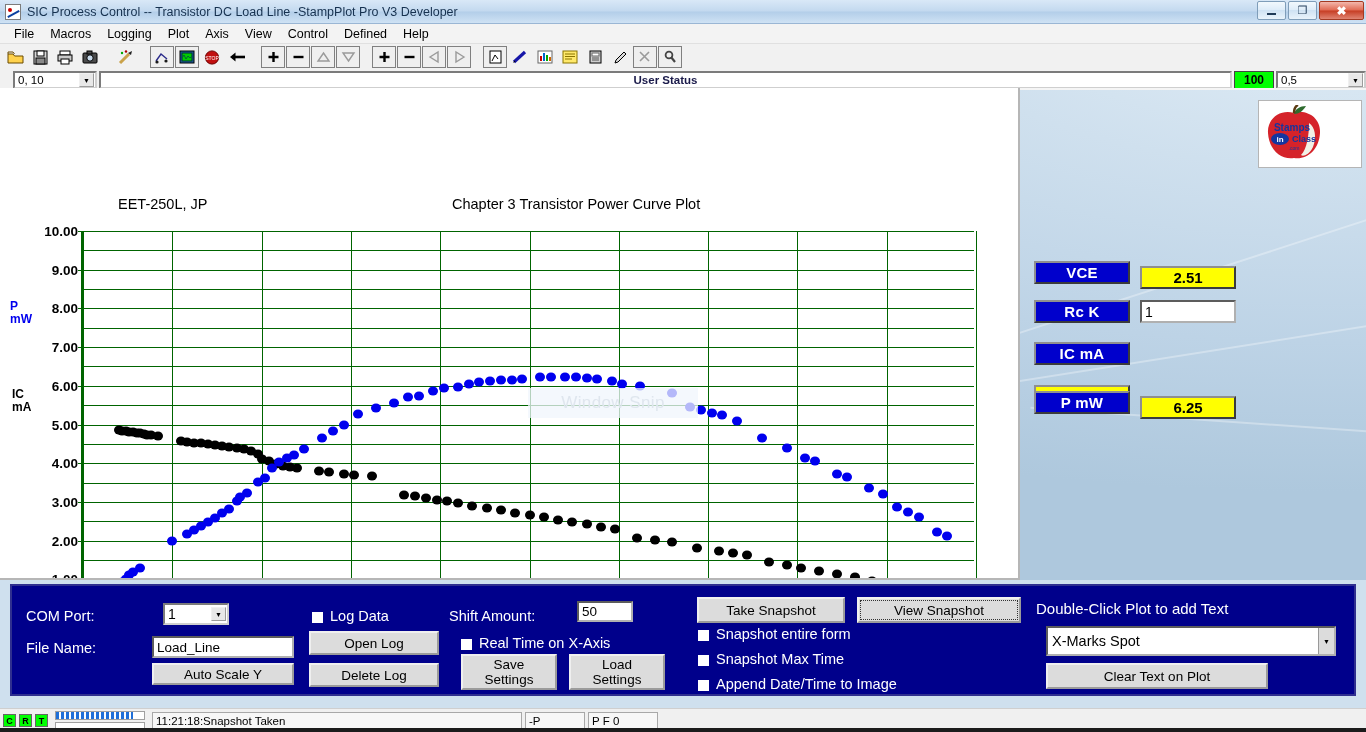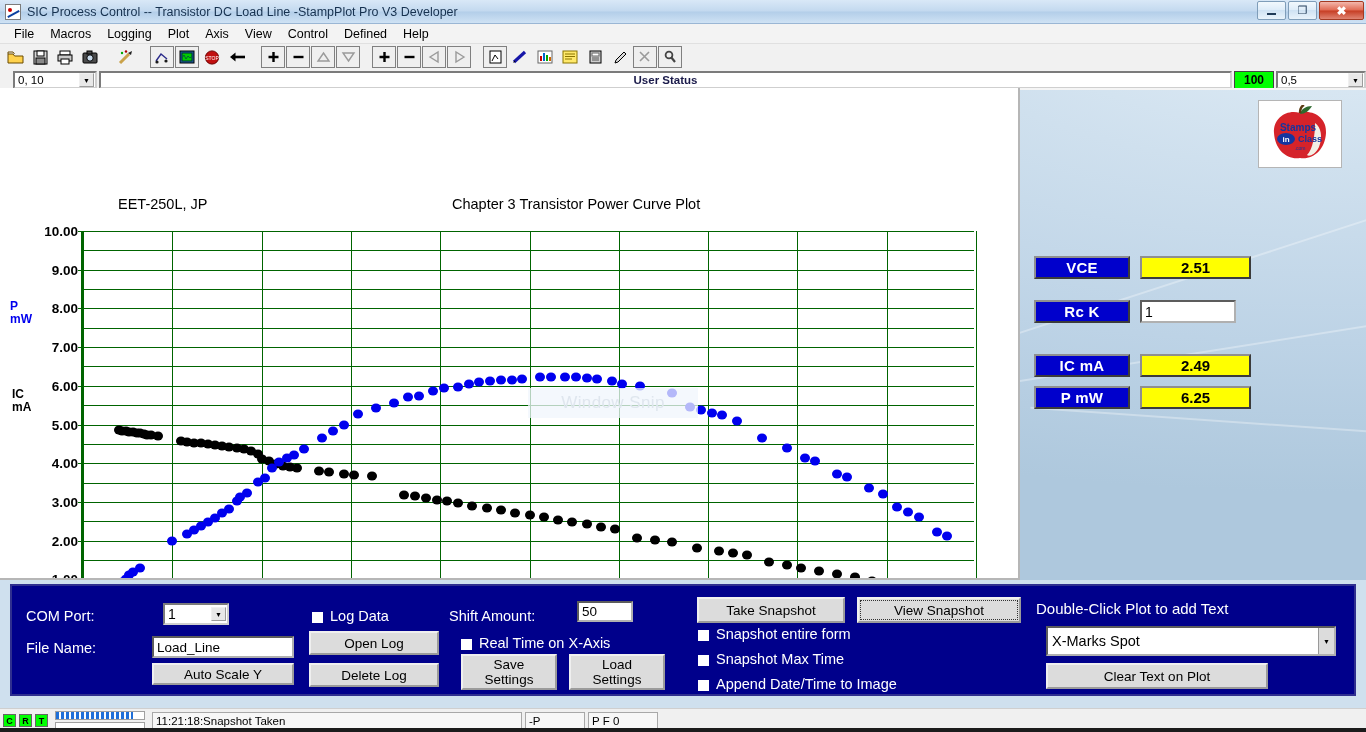--- a/index.html
+++ b/index.html
@@ -139,33 +139,33 @@
 
   
   #rightpanel{
     flex:1;height:492px;position:relative;overflow:hidden;
     background:
       radial-gradient(1200px 500px at 90% -20%, #e2eef7 0%, #cfe0ee 35%, #bdd3e6 70%, #aec8dd 100%);
     border-top:2px solid #f5f5f5;
   }
   #rightpanel .swoosh{position:absolute;background:rgba(255,255,255,.32);}
   #logo{
-    position:absolute;left:238px;top:10px;width:84px;height:68px;background:#fff;
-    border:1px solid #b5b5b5;display:flex;align-items:center;justify-content:center;overflow:hidden;
+    position:absolute;left:238px;top:10px;width:104px;height:68px;background:#fff;
+    border:1px solid #b5b5b5;display:flex;align-items:center;overflow:hidden;
   }
   .readout-row{position:absolute;display:flex;align-items:center;gap:10px;}
   .rlabel{
     width:96px;height:23px;background:#0000cc;border:2px outset #8f8f8f;
     color:#fff;font-weight:bold;font-size:15px;
     display:flex;align-items:center;justify-content:center;letter-spacing:.3px;
   }
   .rvalue{
-    width:111px;height:23px;background:#ffff00;border:2px outset #8f8f8f;
+    width:96px;height:23px;background:#ffff00;border:2px outset #8f8f8f;
     color:#000;font-weight:bold;font-size:15px;
-    display:flex;align-items:center;justify-content:center;
+    display:flex;align-items:center;justify-content:center;margin-top:10px;
   }
   .rinput{
     width:96px;height:23px;background:#fff;border:2px inset #b0b0b0;
     color:#000;font-size:14px;display:flex;align-items:center;padding-left:3px;
   }
 
   
   #bottompanel{
     position:absolute;left:0;top:580px;width:1366px;height:128px;
     background:#cfe0ee;
@@ -662,21 +662,21 @@
 
     <div id="readouts">
         <div class="readout-row" style="left: 14px; top: 166px;">
           <div class="rlabel">VCE</div>
           <div class="rvalue">2.51</div>
         </div>
         <div class="readout-row" style="left: 14px; top: 210px;">
           <div class="rlabel">Rc K</div>
           <div class="rinput">1</div>
         </div>
-        <div class="readout-row" style="left: 14px; top: 264px;">
+        <div class="readout-row" style="left: 14px; top: 252px; flex-direction: column;">
           <div class="rlabel">IC mA</div>
           <div class="rvalue">2.49</div>
         </div>
         <div class="readout-row" style="left: 14px; top: 296px;">
           <div class="rlabel">P mW</div>
           <div class="rvalue">6.25</div>
         </div>
       </div>
   </div>
 </div>

